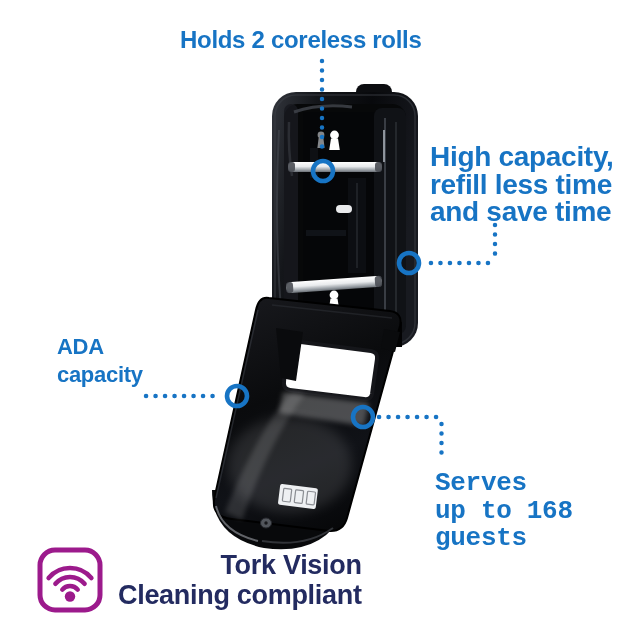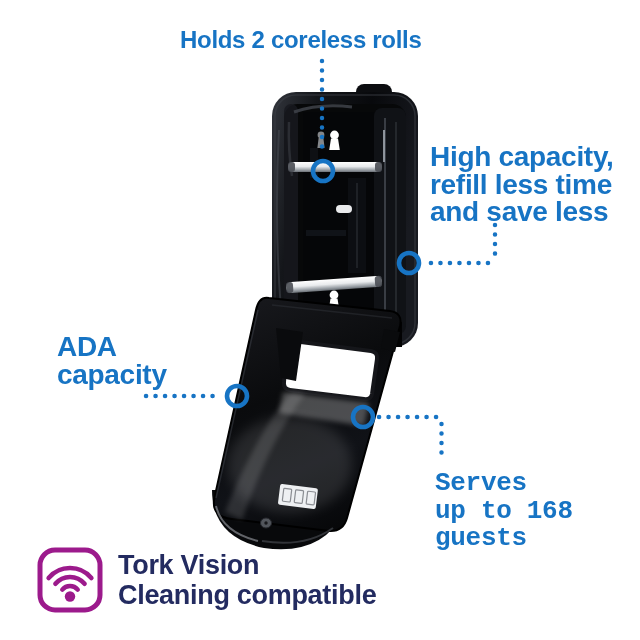--- a/index.html
+++ b/index.html
@@ -8,34 +8,34 @@
     font-family:"Liberation Sans","DejaVu Sans",sans-serif;
   }
   .stage svg{position:absolute;left:0;top:0;}
   .callout{
     position:absolute;color:var(--callout_blue,#1774C4);
     font-weight:bold;letter-spacing:-0.3px;white-space:nowrap;
   }
   .co-line{display:block;}
   #co-holds{left:180px;top:27px;font-size:24px;line-height:26px;text-align:center;}
   #co-capacity{left:430px;top:143px;font-size:28px;line-height:27.5px;}
-  #co-ada{left:57px;top:333px;font-size:28px;line-height:27.5px;}
+  #co-ada{left:57px;top:333px;font-size:22px;line-height:27.5px;}
   #co-serves{left:435px;top:470px;font-size:26px;line-height:27.5px;font-family:Liberation Mono, monospace;}
   .dotline{
     stroke:var(--callout_blue,#1774C4);stroke-width:4.5;fill:none;
     stroke-dasharray:0.1 9.4;stroke-linecap:round;
   }
   .marker{
     stroke:var(--callout_blue,#1774C4);stroke-width:4.6;fill:none;
   }
   .footer{position:absolute;left:37px;top:547px;display:flex;gap:15px;align-items:center;}
   .badge{width:66px;height:66px;flex:0 0 auto;}
   .badge svg{position:static;display:block;}
   .wifi-stroke{stroke:var(--magenta,#9C1A8C);fill:none;stroke-linecap:round;}
-  .footer-text{color:var(--navy,#232B60);font-weight:bold;font-size:27px;line-height:30px;letter-spacing:-0.3px;white-space:nowrap;}
+  .footer-text{color:var(--navy,#232B60);font-weight:bold;font-size:27px;line-height:30px;letter-spacing:-0.3px;white-space:nowrap;text-align:right;}
 </style>
 </head>
 <body>
 
 <div class="stage">
 
   <svg width="640" height="640" viewBox="0 0 640 640" aria-hidden="true">
     <defs>
       <linearGradient id="gHouse" x1="0" y1="0" x2="1" y2="0.35">
         <stop offset="0" stop-color="#32353c"></stop>
@@ -161,21 +161,21 @@
     <circle class="marker" cx="363" cy="417" r="10"></circle>
   </svg>
 
   <div class="callout" id="co-holds">
     <span class="co-line">Holds 2 coreless rolls</span>
   </div>
 
   <div class="callout" id="co-capacity">
     <span class="co-line">High capacity,</span>
     <span class="co-line">refill less time</span>
-    <span class="co-line">and save less</span>
+    <span class="co-line">and save time</span>
   </div>
 
   <div class="callout" id="co-ada">
     <span class="co-line">ADA</span>
     <span class="co-line">capacity</span>
   </div>
 
   <div class="callout" id="co-serves">
     <span class="co-line">Serves</span>
     <span class="co-line">up to 168</span>
@@ -187,17 +187,17 @@
       <svg width="66" height="66" viewBox="0 0 66 66" aria-hidden="true">
         <rect x="3" y="3" width="60" height="60" rx="15" fill="#ffffff" class="wifi-stroke" stroke-width="5"></rect>
         <path d="M 11.6 31.0 A 28 28 0 0 1 54.4 31.0" class="wifi-stroke" stroke-width="4.5"></path>
         <path d="M 18.4 36.8 A 19 19 0 0 1 47.6 36.8" class="wifi-stroke" stroke-width="4.5"></path>
         <path d="M 25.3 42.6 A 10 10 0 0 1 40.7 42.6" class="wifi-stroke" stroke-width="4.5"></path>
         <circle cx="33" cy="49.5" r="5.2" fill="var(--magenta,#9C1A8C)"></circle>
       </svg>
     </div>
     <div class="footer-text">
       <div>Tork Vision</div>
-      <div>Cleaning compatible</div>
+      <div>Cleaning compliant</div>
     </div>
   </div>
 
 </div>
 
 </body></html>

